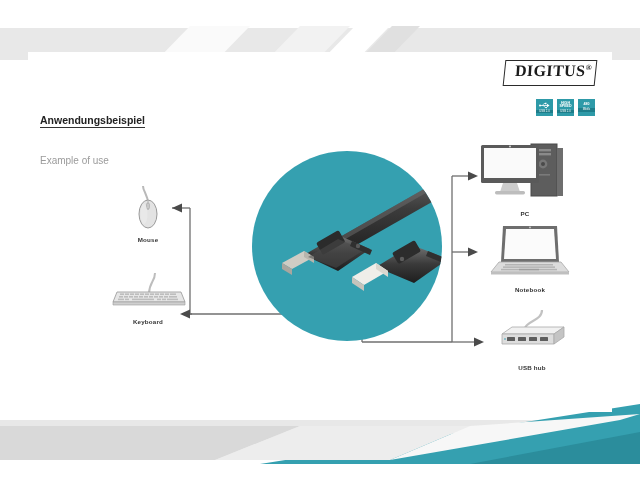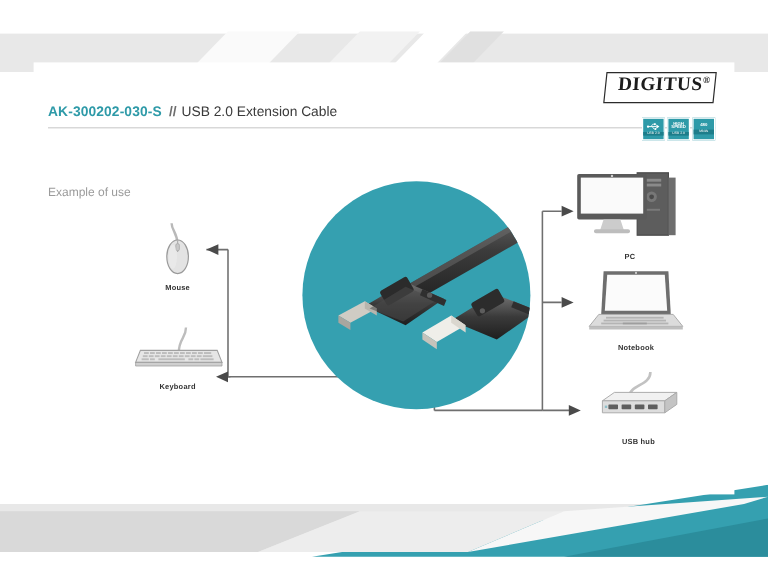--- a/index.html
+++ b/index.html
@@ -115,24 +115,22 @@
     <polygon points="470,22 640,10 620,16 390,56" fill="#f7f7f7"></polygon>
   </svg>
 
   <div id="sheet">
 
     <div id="logo-box"></div>
     <div id="logo-text">
       <span>DIGITUS</span><sup>®</sup>
     </div>
 
-    <div id="title-row">
-      <span id="sku">AK-300202-030-S</span><span id="slashes">//</span><span id="prodname">USB 2.0 Extension Cable</span>
-    </div>
-
+
+    <div id="sub-de">Anwendungsbeispiel</div>
     <div id="sub-en">Example of use</div>
 
     <div id="badges">
 
       <div class="badge">
         <svg width="11" height="7" viewBox="0 0 22 14">
           <path d="M2 7 h14" stroke="#fff" stroke-width="1.6" fill="none"></path>
           <polygon points="16,3.5 21,7 16,10.5" fill="#fff"></polygon>
           <circle cx="2" cy="7" r="2" fill="#fff"></circle>
           <path d="M7 7 L10 3 L13 3" stroke="#fff" stroke-width="1.3" fill="none"></path>

